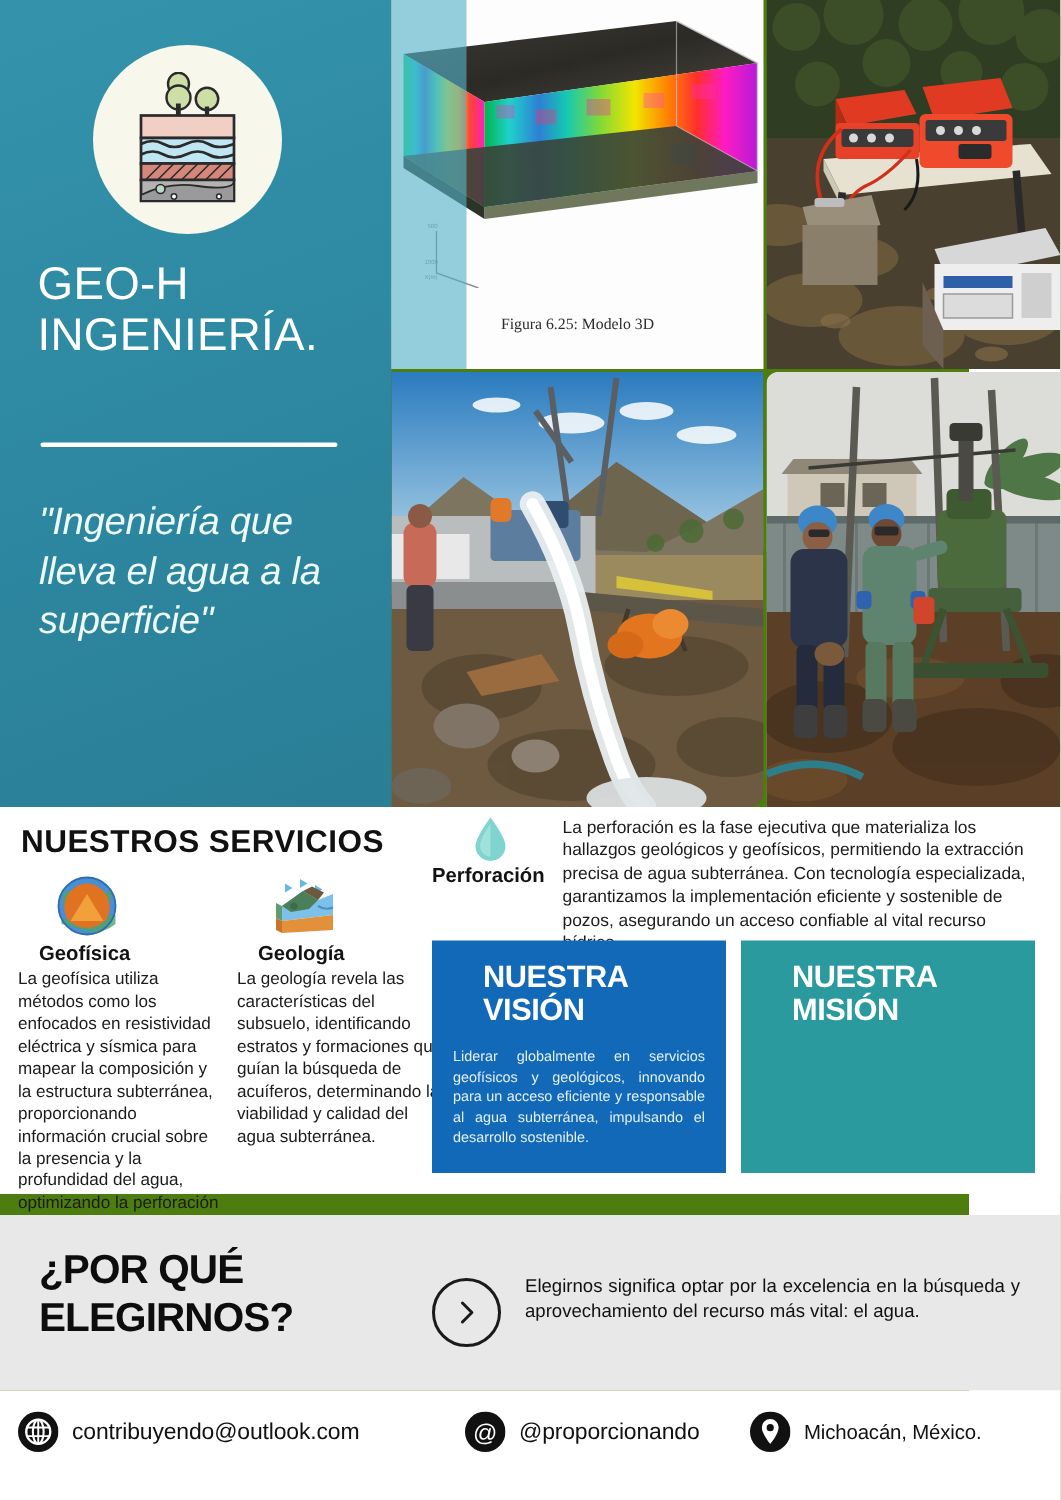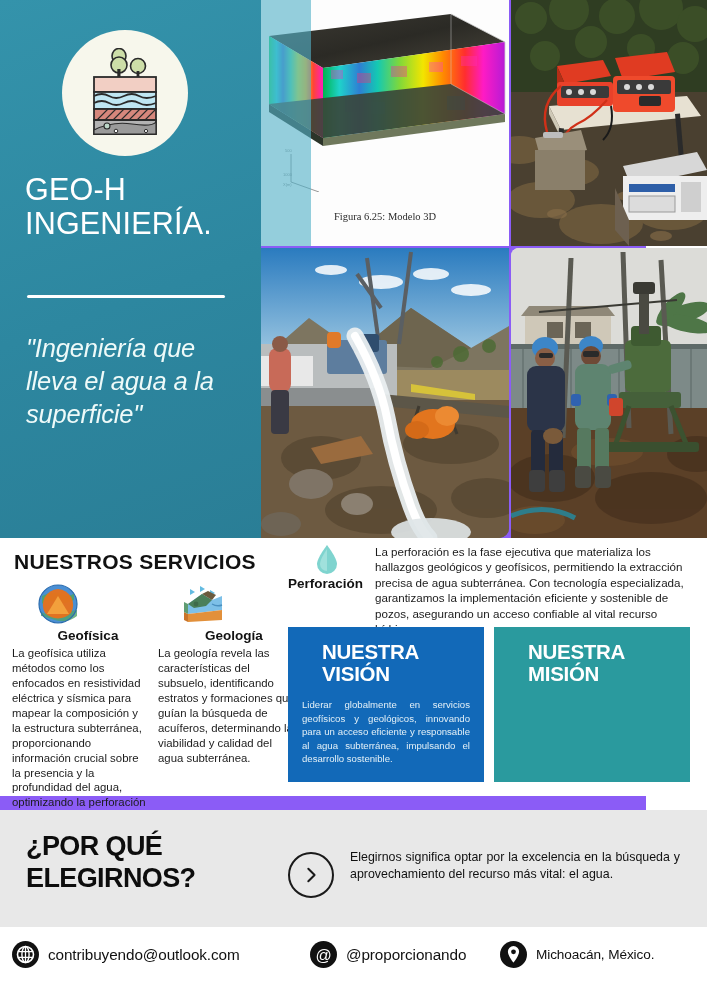--- a/index.html
+++ b/index.html
@@ -2,21 +2,21 @@
 <html><head>
 <meta charset="utf-8">
 <style>
   * { box-sizing: border-box; margin: 0; padding: 0; }
   html, body {
     width: 707px; height: 1000px;
     font-family: "Liberation Sans", sans-serif;
     background: #ffffff;
     overflow: hidden;
   }
-  .page { position: relative; width: 646px; height: 1000px; background: #8b5cf6; }
+  .page { position: relative; width: 646px; height: 1000px; background: #4d7c0f; }
 
   
   .hero { position: absolute; left: 0; top: 0; width: 707px; height: 540px; }
 
   .hero-left {
     position: absolute; left: 0; top: 0; width: 261px; height: 538px;
     background: #2f8aa3;
     background-image: linear-gradient(160deg, #3493ab 0%, #2d87a0 55%, #2a7e96 100%);
     padding: 0;
   }
@@ -64,21 +64,21 @@
   .svc-heading {
     position: absolute; left: 14px; top: 12px;
     font-size: 21px; font-weight: bold; color: #111; letter-spacing: 0.3px;
   }
 
   .svc-col { position: absolute; width: 138px; }
   .svc-geof { left: 12px; top: 44px; }
   .svc-geol { left: 158px; top: 44px; }
   .svc-ic { width: 44px; height: 44px; display: block; margin: 0 auto 2px auto; }
   .svc-geof .svc-ic, .svc-geol .svc-ic { margin-left: 24px; }
-  .svc-name { font-size: 13.5px; font-weight: bold; color: #121212; margin: 1px 0 3px 14px; text-align: center; }
+  .svc-name { font-size: 13.5px; font-weight: bold; color: #121212; margin: 1px 0 3px 14px; }
   .svc-body { font-size: 11.4px; line-height: 1.31; color: #1b1b1b; }
 
   .svc-perf-ic { position: absolute; left: 315px; top: 544px; width: 24px; height: 30px; }
   .svc-perf-name {
     position: absolute; left: 288px; top: 576px;
     font-size: 13.5px; font-weight: bold; color: #121212;
   }
   .svc-perf-body {
     position: absolute; left: 375px; top: 544px; width: 322px;
     font-size: 11.6px; line-height: 1.33; color: #1b1b1b;

